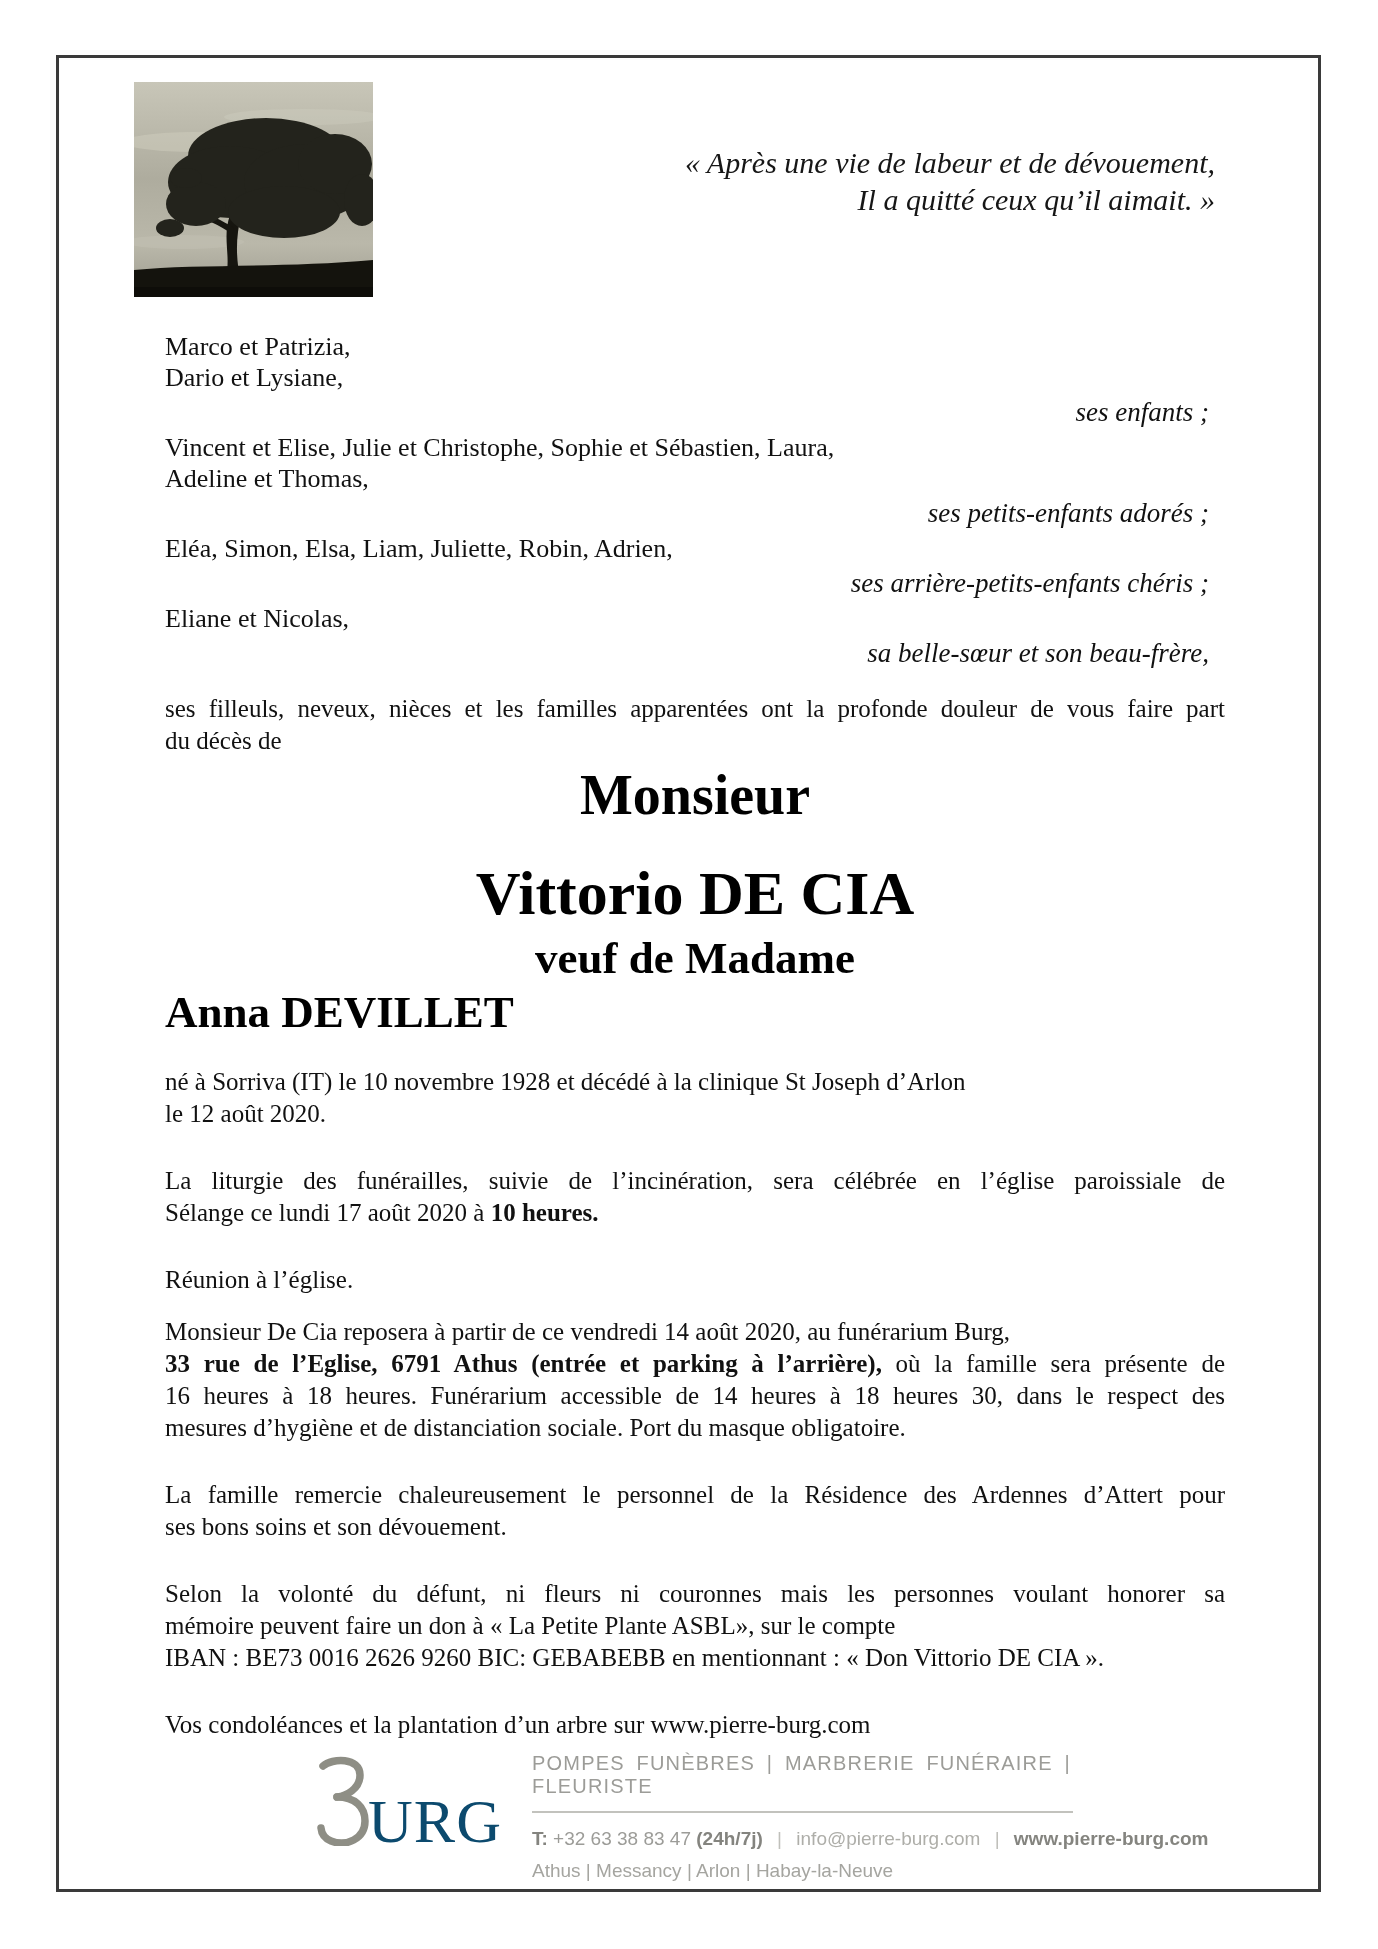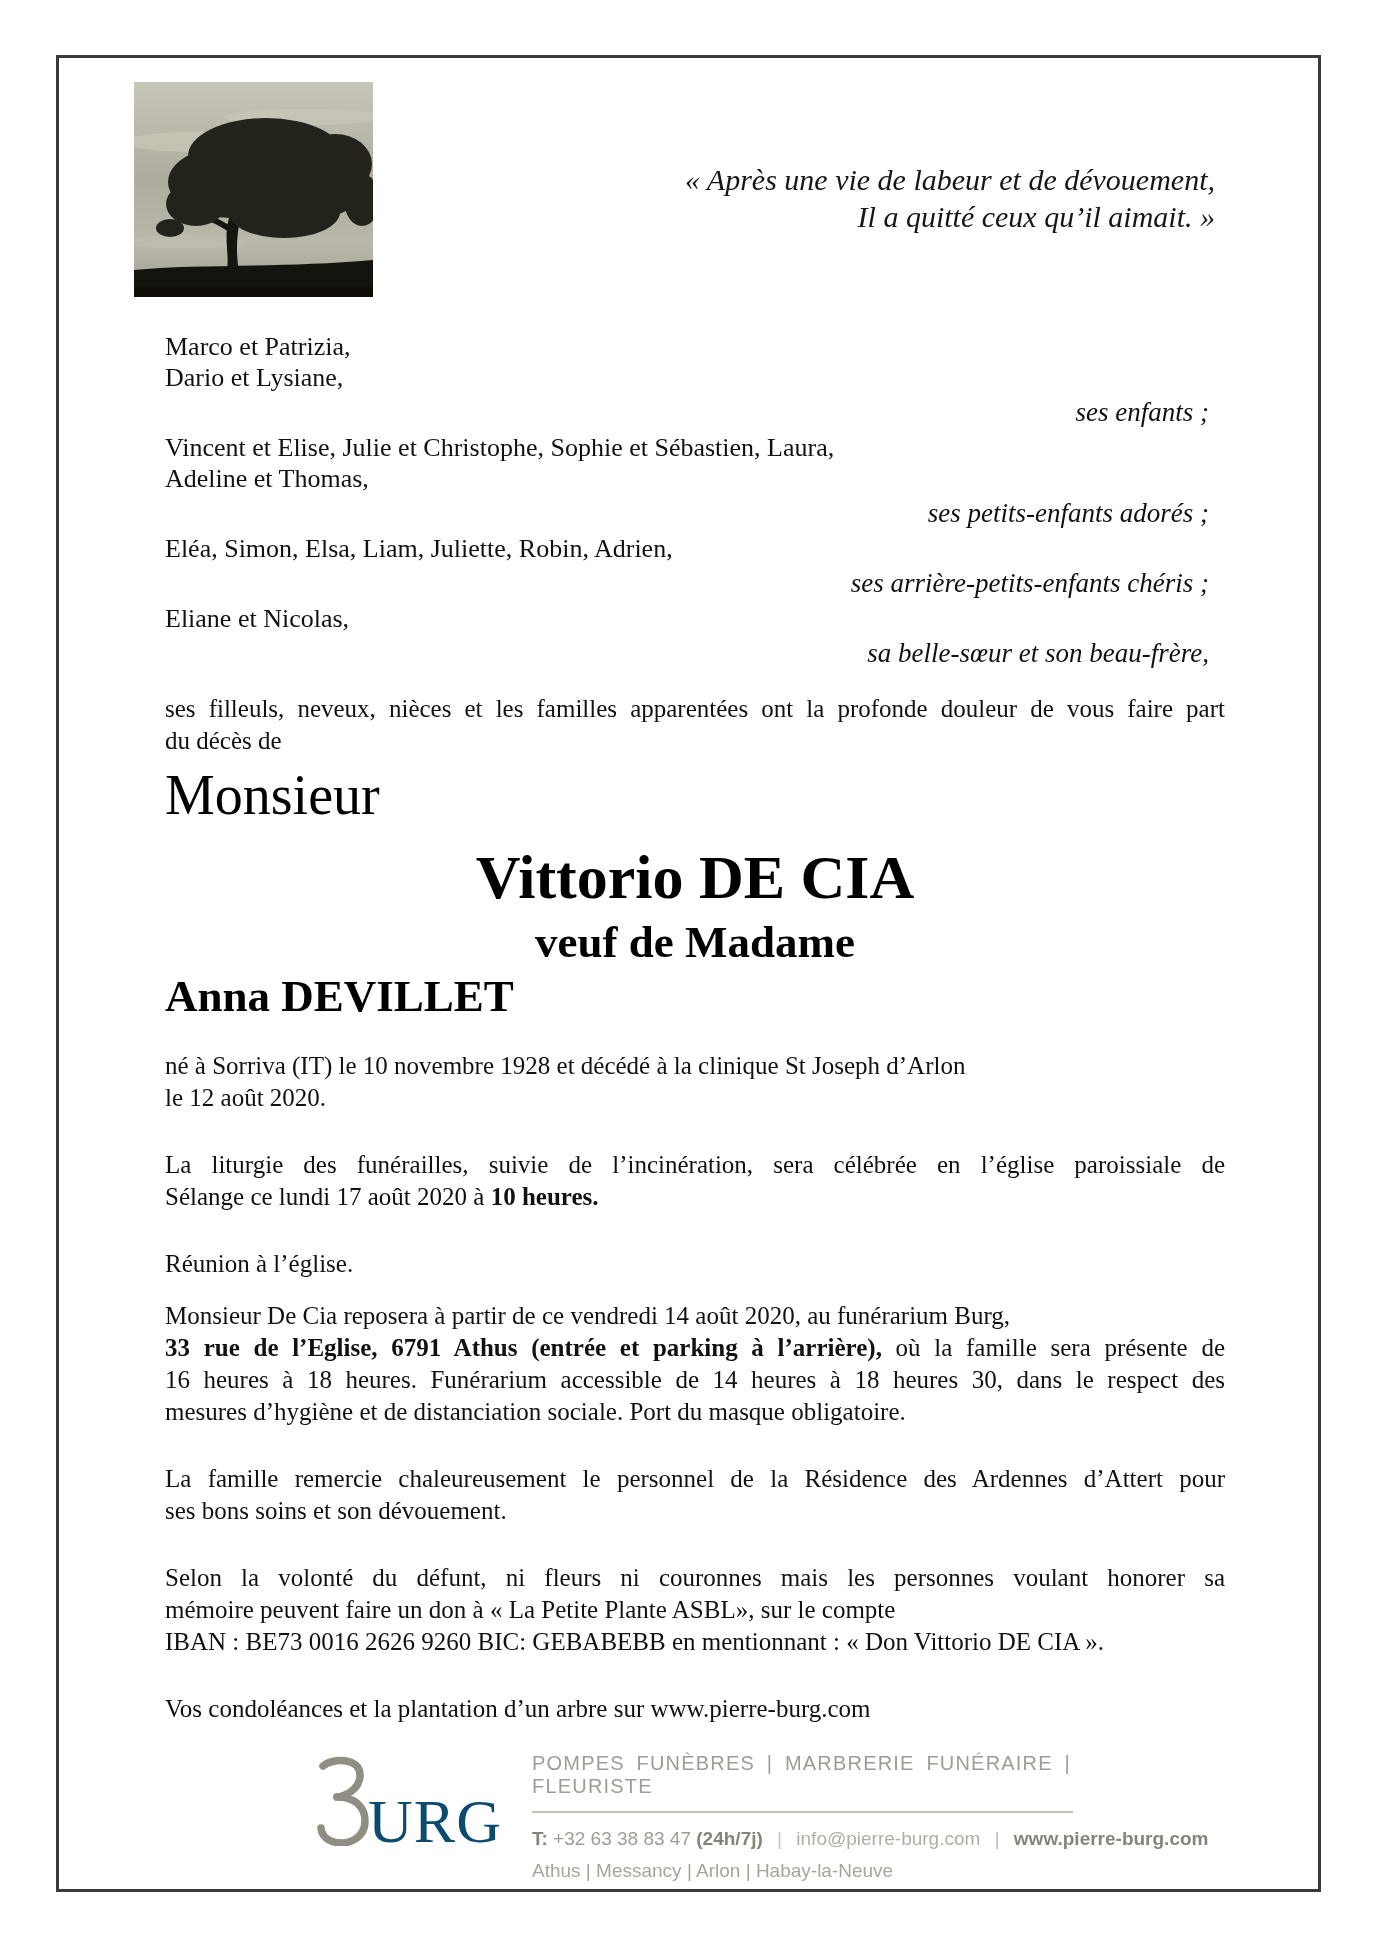--- a/index.html
+++ b/index.html
@@ -4,34 +4,34 @@
 <style>
   html,body{margin:0;padding:0;background:#ffffff;}
   .page{position:relative;width:1378px;height:1949px;background:#fff;overflow:hidden;
         font-family:"Liberation Serif","DejaVu Serif",serif;color:#111;}
   .frame{position:absolute;left:56px;top:55px;width:1265px;height:1837px;
          border:3px solid #3a3a3a;box-sizing:border-box;}
   .content{position:absolute;left:165px;top:0;width:1060px;}
   
   .header-row{position:relative;margin-top:82px;height:215px;}
   .photo{position:absolute;left:-31px;top:0;width:239px;height:215px;}
-  .quote{position:absolute;top:79px;right:10px;text-align:right;font-style:italic;
+  .quote{position:absolute;top:62px;right:10px;text-align:right;font-style:italic;
          font-size:30px;line-height:37px;color:#161616;}
   
   .names{margin-top:34px;font-size:26px;line-height:31px;}
   .nline{white-space:nowrap;}
   .rlabel{text-align:right;font-style:italic;font-size:27px;margin:4px 16px 4px 0;}
   
   .par{font-size:25px;line-height:32px;}
   .jline{text-align:justify;text-align-last:justify;}
   .nw{white-space:nowrap;}
   .b{font-weight:bold;}
   
-  .t-monsieur{margin-top:2px;text-align:left;font-weight:normal;font-size:56px;line-height:72px;color:#000;}
-  .t-name{margin-top:8px;text-align:center;font-weight:bold;font-size:62px;line-height:76px;color:#000;}
+  .t-monsieur{margin-top:2px;text-align:center;font-weight:bold;font-size:56px;line-height:72px;color:#000;}
+  .t-name{margin-top:24px;text-align:center;font-weight:bold;font-size:62px;line-height:76px;color:#000;}
   .t-veuf{text-align:center;font-weight:bold;font-size:45px;line-height:54px;color:#000;}
   .t-spouse{font-weight:bold;font-size:45px;line-height:54px;color:#000;}
   
   .mt24{margin-top:24px;} .mt27{margin-top:27px;} .mt21{margin-top:35px;} .mt20{margin-top:20px;}
   
   .footer{position:absolute;left:0;top:0;width:1378px;height:1949px;pointer-events:none;
           font-family:"Liberation Sans","DejaVu Sans",sans-serif;}
   .logo-b{position:absolute;left:316px;top:1756px;}
   .logo-rest{position:absolute;left:368px;top:1790px;font-family:"Liberation Serif",serif;
              font-size:62px;line-height:62px;letter-spacing:1px;color:#0c4a6e;}

